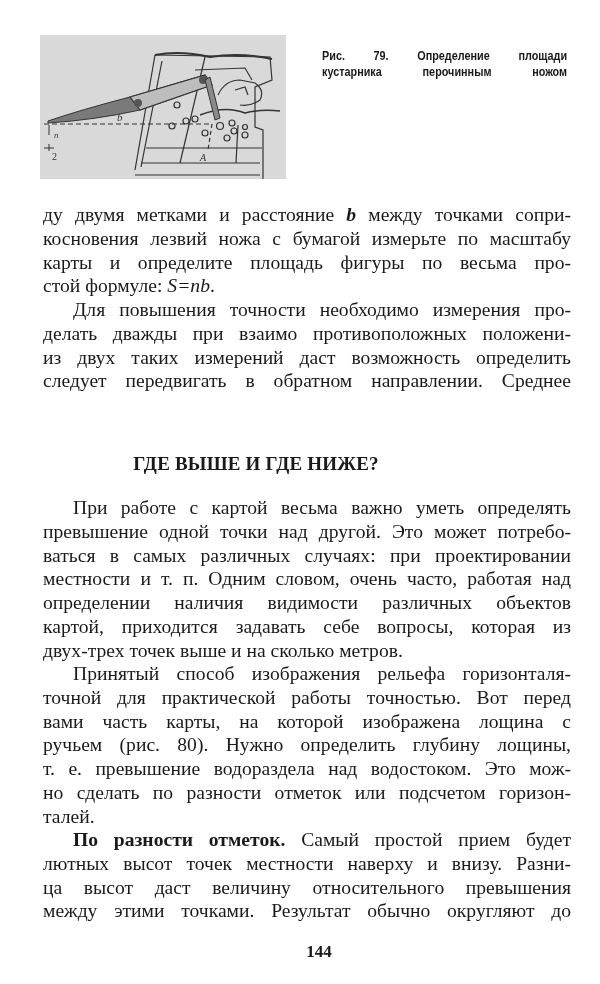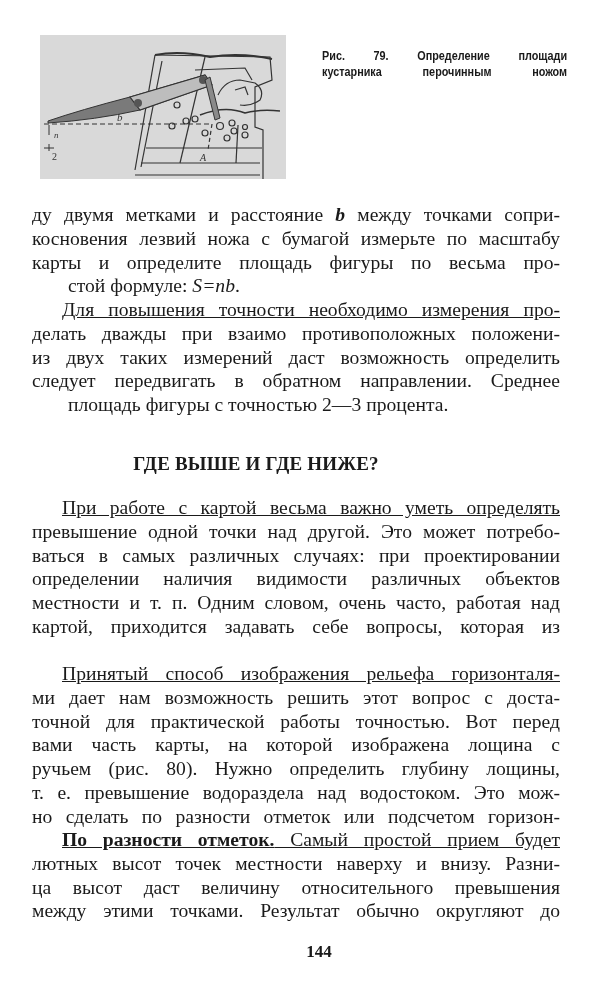--- a/index.html
+++ b/index.html
@@ -6,25 +6,25 @@
   body { width: 600px; height: 984px; position: relative; overflow: hidden;
          font-family: "Liberation Serif", "DejaVu Serif", serif; color: #1a1a1a; }
   .figure { position: absolute; left: 40px; top: 35px; width: 246px; height: 144px;
             background: #d9d9d9; }
   .figure svg { width: 100%; height: 100%; display: block; }
   .caption { position: absolute; left: 322px; top: 49px; width: 245px;
              font-family: "Liberation Sans", "DejaVu Sans", sans-serif; font-weight: bold;
              font-size: 12.6px; line-height: 15.5px; text-align: justify; text-align-last: justify;
              transform: scaleX(0.86); transform-origin: left top; width: 285px; }
   .caption span { display: block; }
-  .text { position: absolute; left: 32px; width: 528px; font-size: 19.6px; line-height: 23.8px;
+  .text { position: absolute; left: 43px; width: 528px; font-size: 19.6px; line-height: 23.8px;
           text-align: justify; }
   .line { display: block; text-align: justify; text-align-last: justify; white-space: nowrap; }
-  .line.last { text-align-last: left; margin-left: 36px; }
-  .indent { padding-left: 30px; text-decoration: underline; }
+  .line.last { text-align-last: left; }
+  .indent { padding-left: 30px; }
   .heading { position: absolute; left: 0; width: 512px; top: 453px; text-align: center;
              font-weight: bold; font-size: 19px; letter-spacing: 0.2px; }
   .bold { font-weight: bold; }
   .italic { font-style: italic; }
   .pagenum { position: absolute; left: 0; width: 598px; top: 942px; text-align: center;
              font-weight: bold; font-size: 17px; padding-left: 20px; }
 </style>
 </head>
 <body>
 
@@ -96,42 +96,42 @@
   <span class="line">косновения лезвий ножа с бумагой измерьте по масштабу</span>
   <span class="line">карты и определите площадь фигуры по весьма про-</span>
   <span class="line last"><span>стой формуле: </span><span class="italic">S=nb</span><span>.</span></span>
 </div>
 
 <div class="text" style="top: 298px;">
   <span class="line indent">Для повышения точности необходимо измерения про-</span>
   <span class="line">делать дважды при взаимо противоположных положени-</span>
   <span class="line">из двух таких измерений даст возможность определить</span>
   <span class="line">следует передвигать в обратном направлении. Среднее</span>
-  <span class="line last">площадь фигуры с точностью 2—3 процента.</span>
 </div>
 
 <div class="heading">ГДЕ ВЫШЕ И ГДЕ НИЖЕ?</div>
 
 <div class="text" style="top: 496px;">
   <span class="line indent">При работе с картой весьма важно уметь определять</span>
   <span class="line">превышение одной точки над другой. Это может потребо-</span>
   <span class="line">ваться в самых различных случаях: при проектировании</span>
+  <span class="line">местности и т. п. Одним словом, очень часто, работая над</span>
   <span class="line">определении наличия видимости различных объектов</span>
-  <span class="line">местности и т. п. Одним словом, очень часто, работая над</span>
   <span class="line">картой, приходится задавать себе вопросы, которая из</span>
+  <span class="line last">двух-трех точек выше и на сколько метров.</span>
 </div>
 
 <div class="text" style="top: 662px;">
   <span class="line indent">Принятый способ изображения рельефа горизонталя-</span>
-  <span class="line">ми дает нам возможность решить этот вопрос с доста-</span>
   <span class="line">точной для практической работы точностью. Вот перед</span>
   <span class="line">вами часть карты, на которой изображена лощина с</span>
   <span class="line">ручьем (рис. 80). Нужно определить глубину лощины,</span>
   <span class="line">т. е. превышение водораздела над водостоком. Это мож-</span>
   <span class="line">но сделать по разности отметок или подсчетом горизон-</span>
+  <span class="line last">талей.</span>
 </div>
 
 <div class="text" style="top: 828px;">
   <span class="line indent"><span class="bold">По разности отметок.</span><span> Самый простой прием будет</span></span>
   <span class="line">лютных высот точек местности наверху и внизу. Разни-</span>
   <span class="line">ца высот даст величину относительного превышения</span>
   <span class="line">между этими точками. Результат обычно округляют до</span>
 </div>
 
 <div class="pagenum">144</div>

